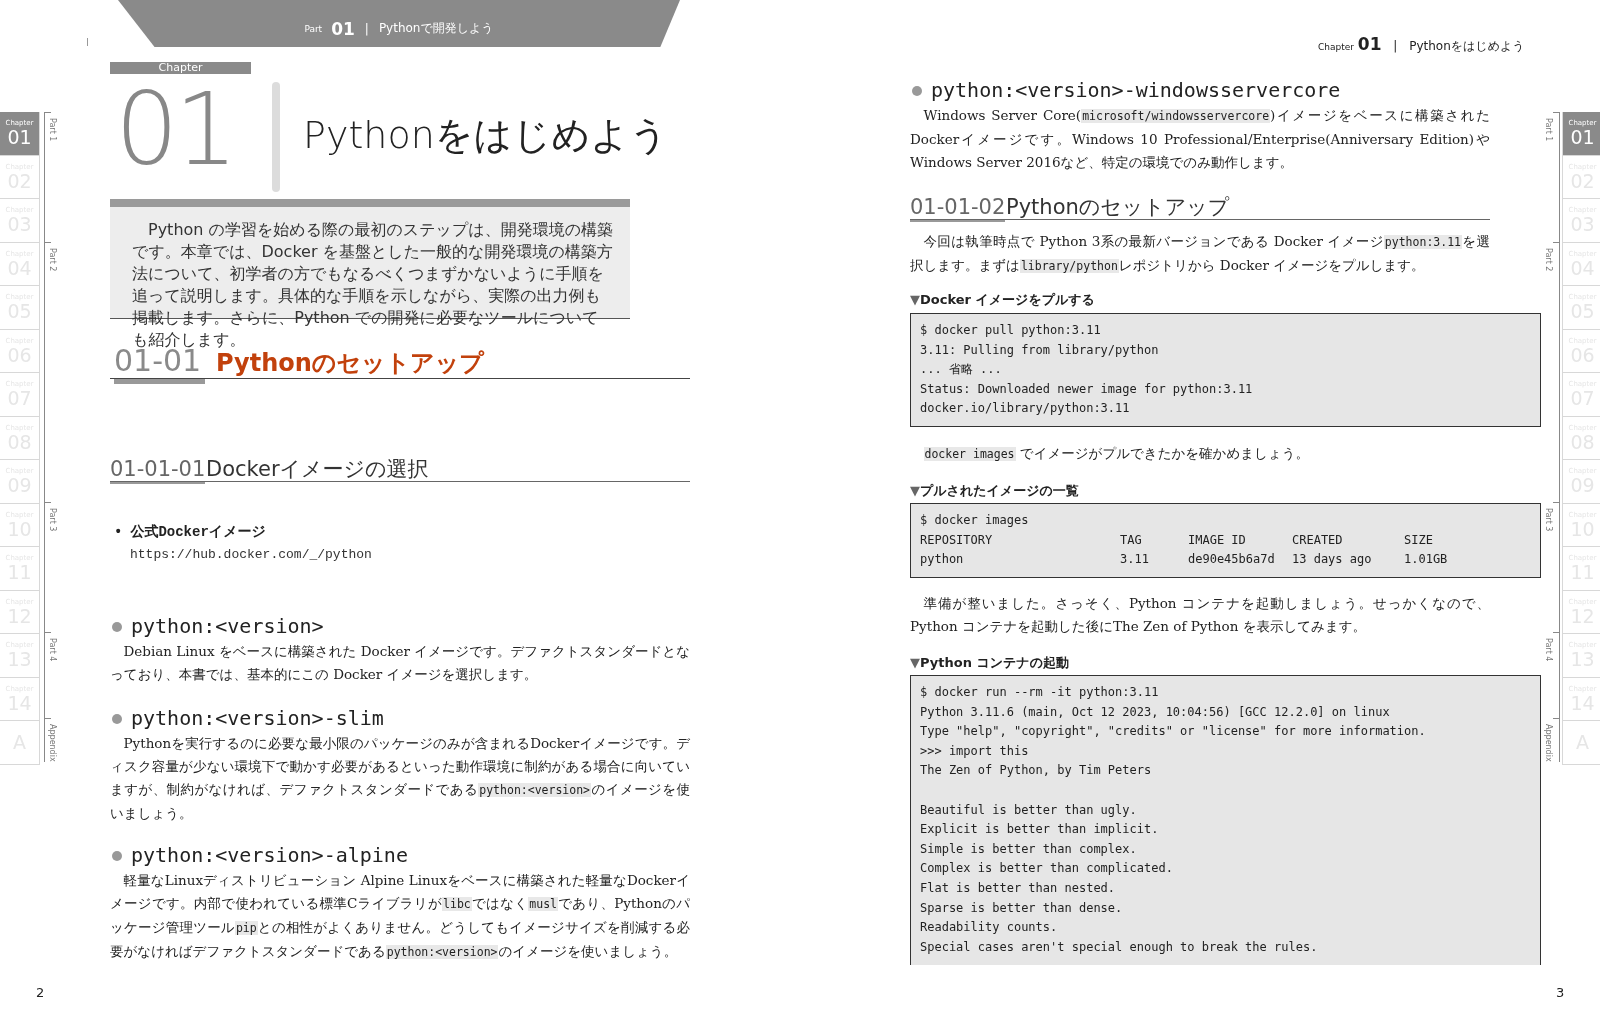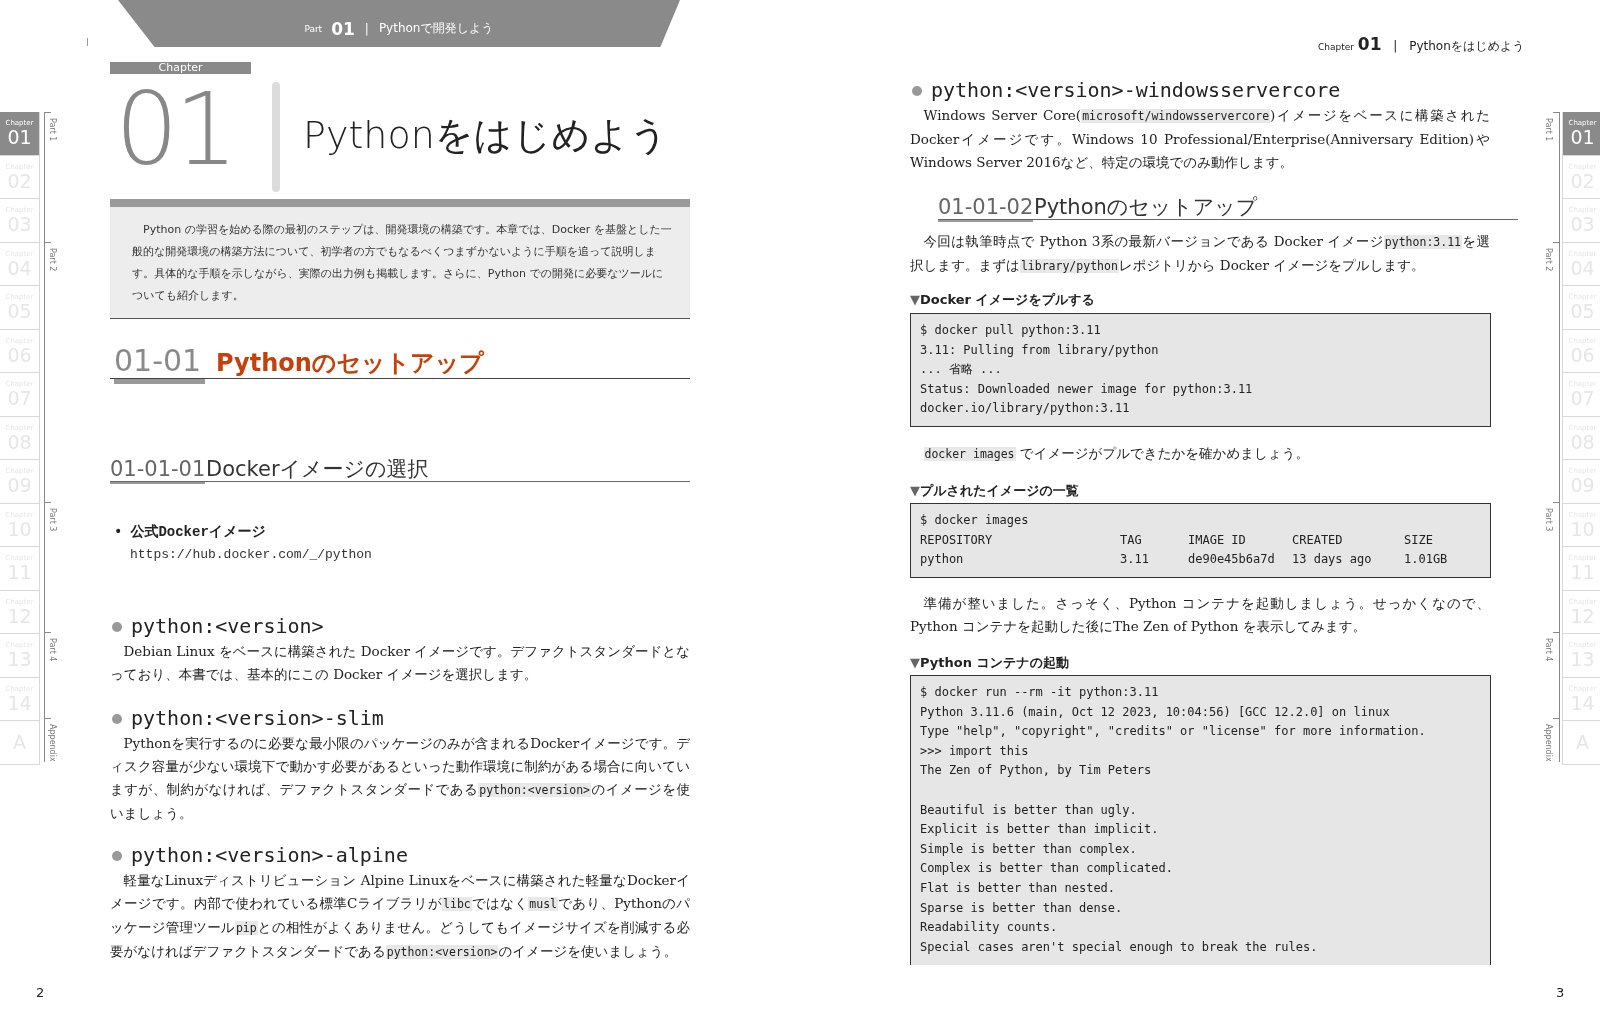--- a/index.html
+++ b/index.html
@@ -66,24 +66,24 @@
     position: absolute; left: 272px; top: 82px; width: 8px; height: 110px;
     background: #dcdcdc; border-radius: 4px;
   }
   .chapter-title {
     position: absolute; left: 303px; top: 110px;
     font-family: "DejaVu Sans", sans-serif; font-size: 38px; color: #222; font-weight: 300;
   }
 
   
   .intro-box {
-    position: absolute; left: 110px; top: 199px; width: 580px; height: 120px;
+    position: absolute; left: 110px; top: 199px; width: 520px; height: 120px;
     background: #ededed; border-top: 8px solid #9a9a9a; border-bottom: 1px solid #555;
     padding: 12px 16px 12px 22px;
-    font-family: "DejaVu Sans", sans-serif; font-size: 11px; line-height: 22px; color: #333;
+    font-family: "DejaVu Sans", sans-serif; font-size: 16px; line-height: 22px; color: #333;
     text-indent: 1em;
   }
 
   
   .h-section {
     position: absolute; left: 110px; top: 343px; width: 580px; height: 36px;
     border-bottom: 1px solid #444; font-family: "DejaVu Sans", sans-serif;
   }
   .h-section .num {
     position: absolute; left: 4px; top: 0; font-size: 30px; color: #8a8a8a;
@@ -136,21 +136,21 @@
   .running-head .small { font-size: 9px; }
   .running-head .num { font-size: 17px; font-weight: bold; margin-right: 8px; }
   .running-head .sep { margin-right: 8px; }
 
   .listing-caption {
     position: absolute; font-family: "DejaVu Sans", sans-serif; font-size: 13px; font-weight: bold;
     color: #222;
   }
   .listing-caption .tri { color: #666; }
   .listing {
-    position: absolute; left: 910px; width: 581px; background: #e6e6e6;
+    position: absolute; left: 910px; width: 631px; background: #e6e6e6;
     border: 1px solid #333; padding: 7px 9px;
     font-family: "DejaVu Sans Mono", monospace; font-size: 12px; line-height: 19.6px; color: #222;
     white-space: pre;
   }
   .listing.open-bottom { border-bottom: none; }
   .row { display: flex; }
   .row span { display: inline-block; }
 
   .page-number {
     position: absolute; top: 985px; font-family: "DejaVu Sans", sans-serif; font-size: 13px; color: #222;
@@ -293,21 +293,21 @@
   <span>Pythonをはじめよう</span>
 </div>
 
 <div class="bullet-heading" style="left:912px; top:78px;">
   <span class="dot"></span><span>python:&lt;version&gt;-windowsservercore</span>
 </div>
 <div class="para" style="left:910px; top:104px;">
   <span>Windows Server Core(</span><code>microsoft/windowsservercore</code><span>)イメージをベースに構築されたDockerイメージです。Windows 10 Professional/Enterprise(Anniversary Edition)やWindows Server 2016など、特定の環境でのみ動作します。</span>
 </div>
 
-<div class="h-sub" style="left:910px; top:194px;margin-left:28px;">
+<div class="h-sub" style="left:910px; top:194px;">
   <span class="num">01-01-02</span>
   <span class="title">Pythonのセットアップ</span>
 </div>
 <div class="para" style="left:910px; top:230px;">
   <span>今回は執筆時点で Python 3系の最新バージョンである Docker イメージ</span><code>python:3.11</code><span>を選択します。まずは</span><code>library/python</code><span>レポジトリから Docker イメージをプルします。</span>
 </div>
 
 <div class="listing-caption" style="left:910px; top:291px;"><span class="tri">▼</span><span>Docker イメージをプルする</span></div>
 <div class="listing" style="top:313px;"><div>$ docker pull python:3.11</div><div>3.11: Pulling from library/python</div><div>... 省略 ...</div><div>Status: Downloaded newer image for python:3.11</div><div>docker.io/library/python:3.11</div></div>
 

